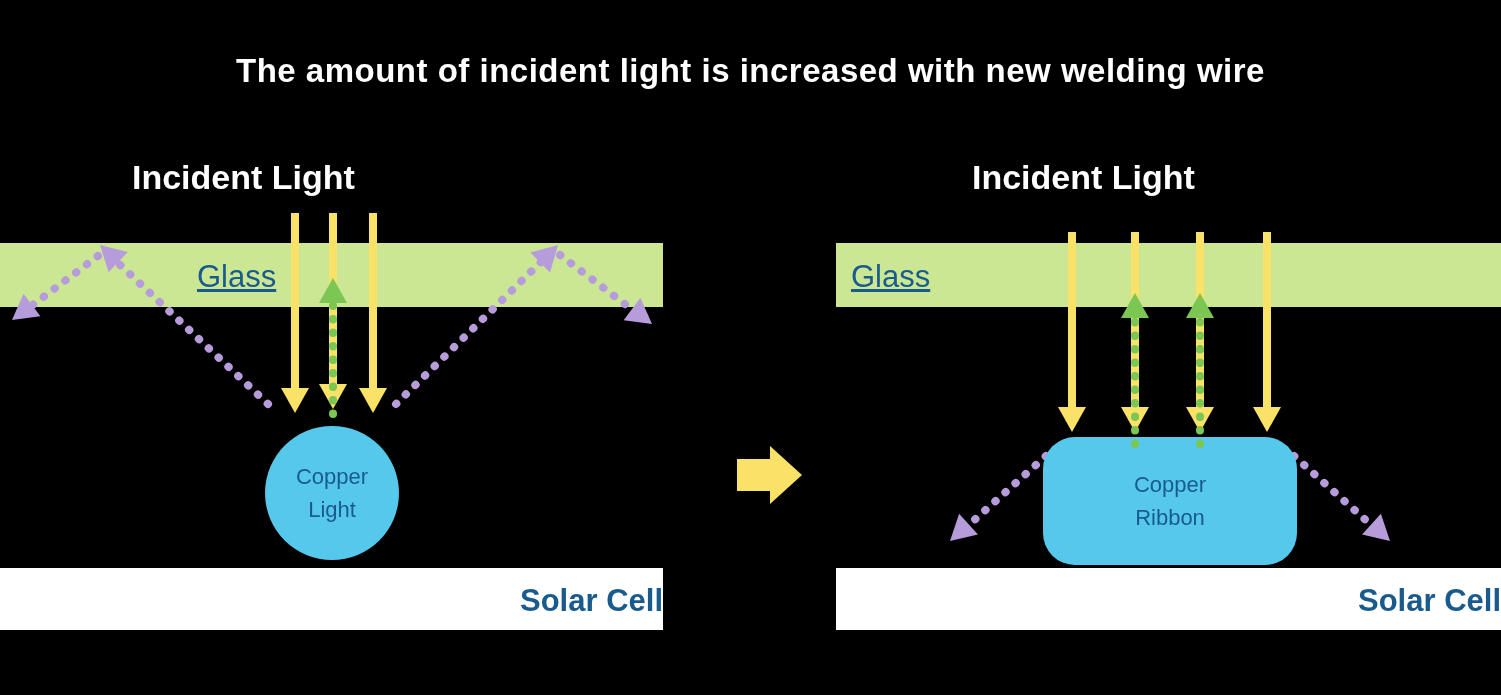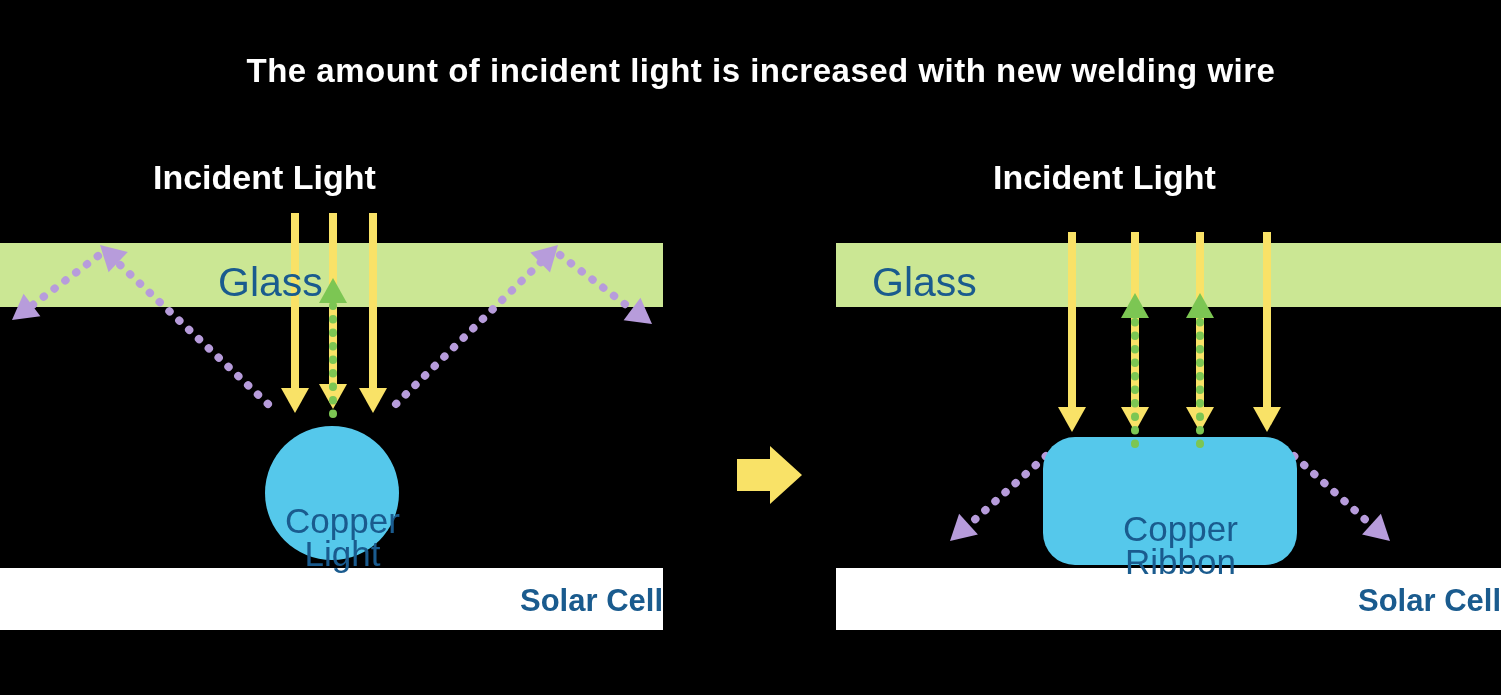--- a/index.html
+++ b/index.html
@@ -27,46 +27,46 @@
   .fill-glass{fill:var(--glass-fill);}
   .fill-solar{fill:var(--solar-fill);}
   .fill-blue{fill:var(--blue);}
   .fill-yellow{fill:var(--yellow);}
   .fill-purple{fill:var(--purple);}
   .fill-green{fill:var(--green);}
   .stroke-yellow{stroke:var(--yellow);stroke-width:8;fill:none;}
   .stroke-purple{stroke:var(--purple);stroke-width:8;fill:none;}
   .stroke-green{stroke:var(--green);stroke-width:8;fill:none;}
   .dotted{stroke-dasharray:0.5 13;stroke-linecap:round;}
-  .label{position:absolute;white-space:nowrap;padding-left:21px;}
+  .label{position:absolute;white-space:nowrap;}
   .title{
     text-align:center;
     font-size:33px;
     font-weight:700;
     letter-spacing:0.5px;
     color:var(--title-text);
   }
   .incident{
     text-align:left;
     font-size:34px;
     font-weight:700;
     color:var(--title-text);
   }
   .glass-label{
-    font-size:41px;
+    font-size:31px;
     font-weight:500;
     color:var(--label-blue);
+    text-decoration:underline;
   }
   .conductor{
     text-align:center;
-    font-size:35px;
+    font-size:22px;
     font-weight:500;
     line-height:33px;
     color:var(--label-blue);
-    margin-top:44px;
   }
   .solar-label{
     text-align:right;
     font-size:31px;
     font-weight:600;
     color:var(--label-blue);
   }
 </style>
 </head>
 <body>

